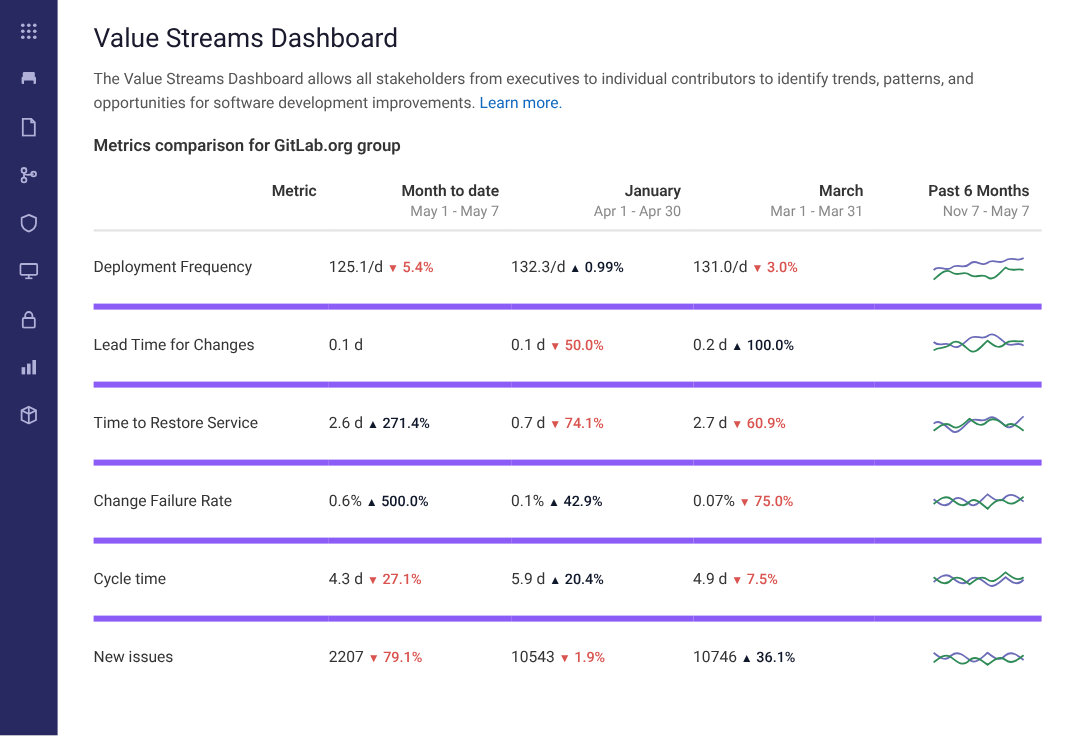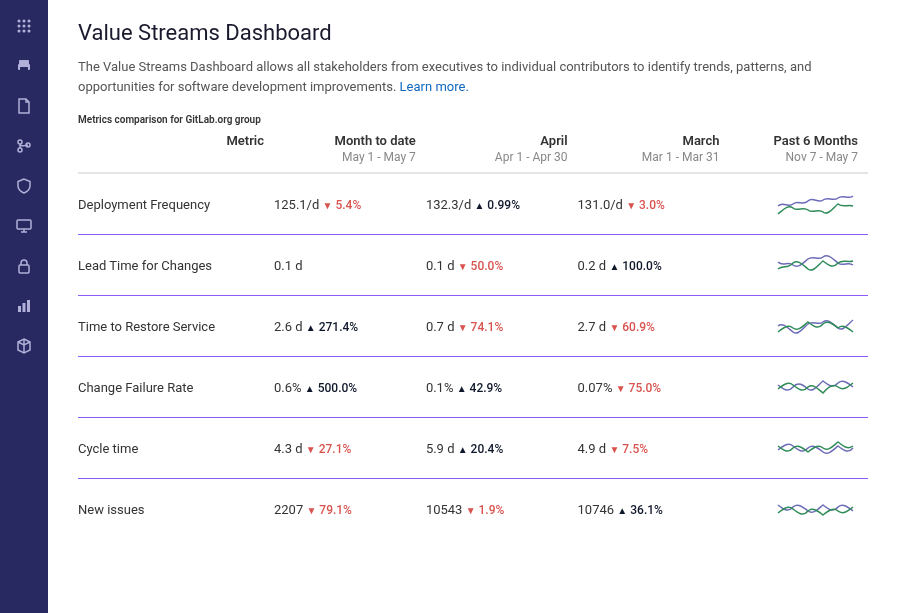--- a/index.html
+++ b/index.html
@@ -50,23 +50,24 @@
       margin-bottom: 18px;
       max-width: 820px;
     }
 
     .description a {
       color: #1068bf;
       text-decoration: none;
     }
 
     .metrics-label {
-      font-size: 10px;
+      font-size: 14px;
       font-weight: 600;
       color: #333;
+      margin-bottom: 14px;
     }
 
     
     .dashboard-table {
       width: 100%;
       border-collapse: collapse;
       font-size: 13px;
     }
 
     .dashboard-table th {
@@ -80,21 +81,21 @@
     .dashboard-table th .sub {
       font-weight: 400;
       color: #888;
       font-size: 12px;
       display: block;
       margin-top: 2px;
     }
 
     .dashboard-table td {
       padding: 12px 10px 12px 0;
-      border-bottom: 1px solid #8b5cf6;
+      border-bottom: 5px solid #8b5cf6;
       vertical-align: middle;
       color: #333;
     }
 
     .dashboard-table tr:last-child td { border-bottom: none; }
 
     .col-metric { width: 200px; }
     .col-mtd { width: 155px; }
     .col-april { width: 155px; }
     .col-march { width: 155px; margin-left: 28px; }
@@ -201,21 +202,21 @@
     <thead>
       <tr>
         <th class="col-metric">
           <span>Metric</span>
         </th>
         <th class="col-mtd">
           <span>Month to date</span>
           <span class="sub">May 1 - May 7</span>
         </th>
         <th class="col-april">
-          <span>April</span>
+          <span>January</span>
           <span class="sub">Apr 1 - Apr 30</span>
         </th>
         <th class="col-march">
           <span>March</span>
           <span class="sub">Mar 1 - Mar 31</span>
         </th>
         <th class="col-past6">
           <span>Past 6 Months</span>
           <span class="sub">Nov 7 - May 7</span>
         </th>

